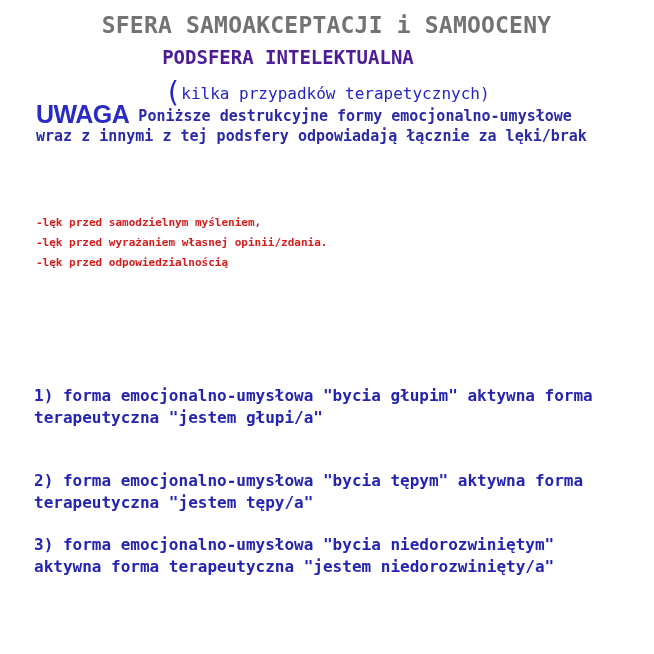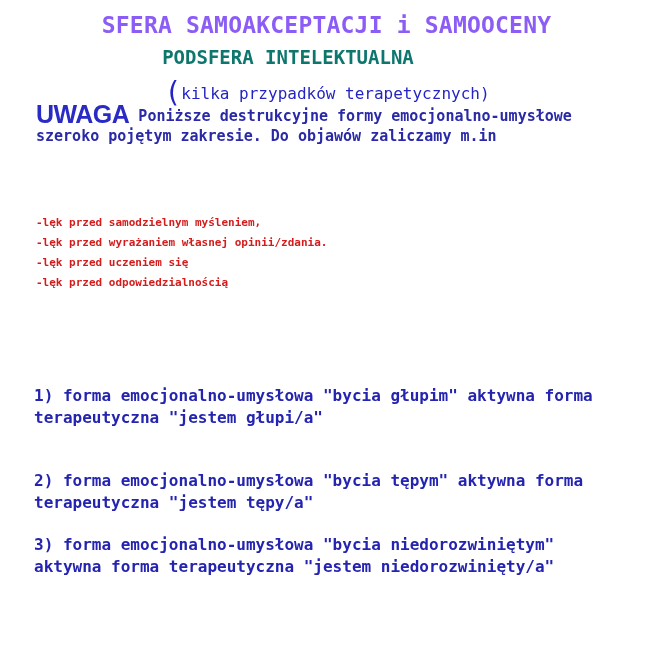--- a/index.html
+++ b/index.html
@@ -15,28 +15,28 @@
       font-family: "DejaVu Sans Mono", "Liberation Mono", monospace;
       color: #2222b8;
     }
     .abs { position: absolute; white-space: nowrap; }
     .title {
       left: 0; width: 653px; text-align: center;
       top: 12px;
       font-size: 23px;
       font-weight: bold;
       letter-spacing: 0.2px;
-      color: #8b5cf6;
+      color: #737373;
     }
     .subtitle {
       left: 0; width: 576px; text-align: center;
       top: 46px;
       font-size: 19px;
       font-weight: bold;
-      color: #0f766e;
+      color: #4c1d95;
     }
     .note-line {
       left: 0; width: 654px; text-align: center;
       top: 76px;
       font-size: 16px;
       color: #2424c4;
     }
     .note-line .paren-big {
       font-size: 28px;
       vertical-align: -3px;
@@ -93,27 +93,26 @@
 <div class="abs subtitle">PODSFERA INTELEKTUALNA</div>
 <div class="abs note-line">
   <span class="paren-big">(</span><span>kilka przypadków terapetycznych)</span>
 </div>
 
 <div class="abs warning">
   <span class="para-line">
     <span class="uwaga">UWAGA</span>
     <span>Poniższe destrukcyjne formy emocjonalno-umysłowe</span>
   </span>
-  <span class="para-line">szeroko pojętym zakresie. Do objawów zaliczamy m.in</span>
+  <span class="para-line">wraz z innymi z tej podsfery odpowiadają łącznie za lęki/brak</span>
 </div>
 
 <div class="abs red-list">
   <div>-lęk przed samodzielnym myśleniem,</div>
   <div>-lęk przed wyrażaniem własnej opinii/zdania.</div>
-  <div>-lęk przed uczeniem się</div>
   <div>-lęk przed odpowiedzialnością</div>
 </div>
 
 <div class="abs case case1">
   <div>1) forma emocjonalno-umysłowa "bycia głupim" aktywna forma</div>
   <div>terapeutyczna "jestem głupi/a"</div>
 </div>
 
 <div class="abs case case2">
   <div>2) forma emocjonalno-umysłowa "bycia tępym" aktywna forma</div>

